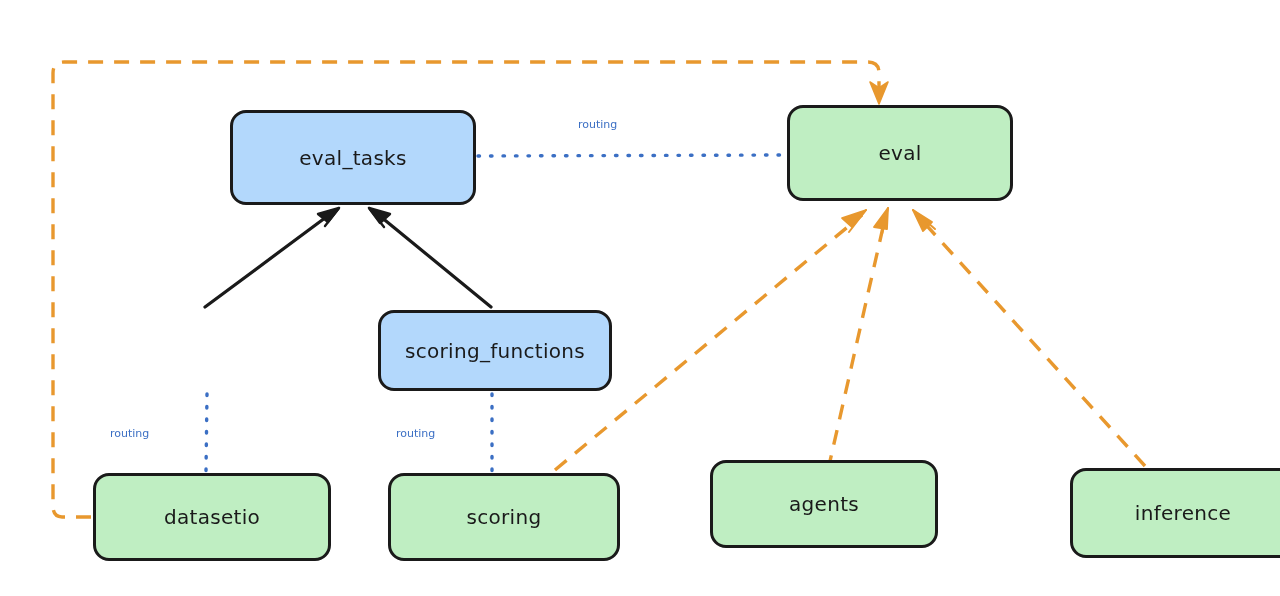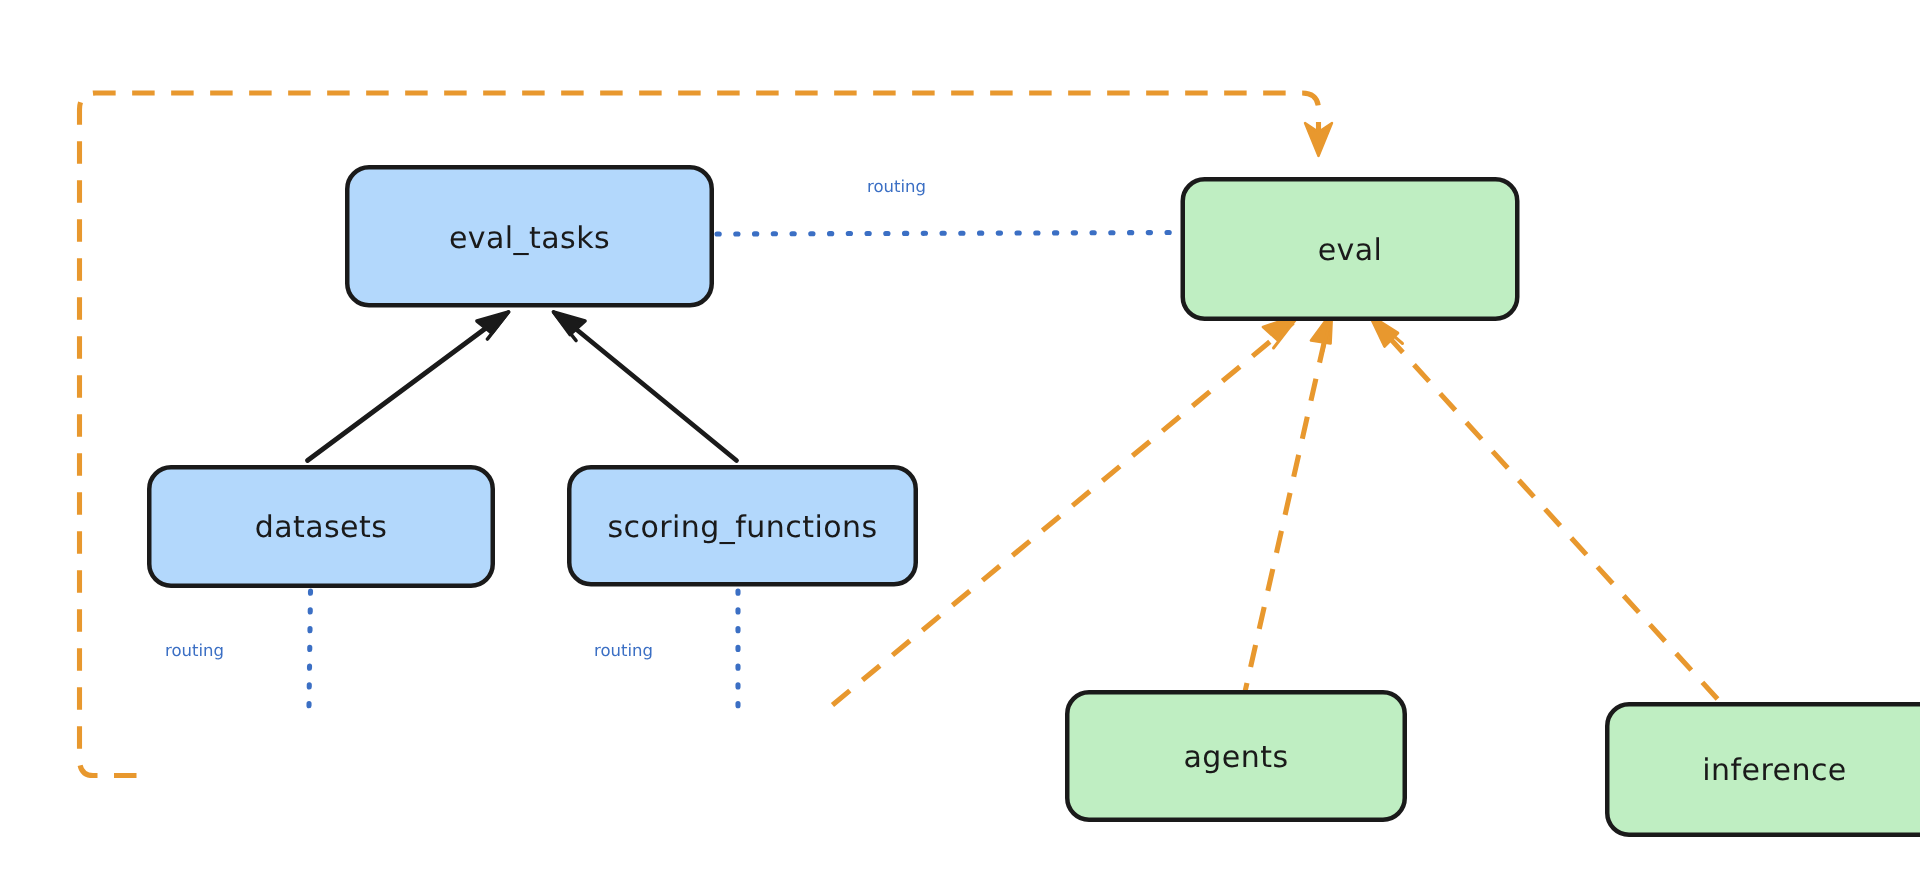--- a/index.html
+++ b/index.html
@@ -113,33 +113,36 @@
       <path d="M 1145 466 L 918 216" fill="none" stroke="#e8982e" stroke-width="3.4" stroke-linecap="butt" stroke-dasharray="15 11"></path>
       <path d="M 913 210 L 923 231 L 932 222 Z" fill="#e8982e" stroke="#e8982e" stroke-width="1.8" stroke-linejoin="round"></path>
       <path d="M 913 210 L 935 229" fill="none" stroke="#e8982e" stroke-width="2" stroke-linecap="round"></path>
     </g>
   </svg>
 
   <div class="node node-api" style="left:230px; top:110px; width:246px; height:95px;">
     <span class="node-label">eval_tasks</span>
   </div>
 
-  <div class="node node-provider" style="left:787px; top:105px; width:226px; height:96px;margin-top:13px;">
+  <div class="node node-provider" style="left:787px; top:105px; width:226px; height:96px;">
     <span class="node-label">eval</span>
   </div>
 
-  <div class="node node-api" style="left:98px; top:310px; width:232px; height:82px;">
-    <span class="node-label">datasets</span>
-  </div>
 
   <div class="node node-api" style="left:378px; top:310px; width:234px; height:81px;">
     <span class="node-label">scoring_functions</span>
   </div>
 
+  <div class="node node-provider" style="left:93px; top:473px; width:238px; height:88px;">
+    <span class="node-label">datasetio</span>
+  </div>
 
+  <div class="node node-provider" style="left:388px; top:473px; width:232px; height:88px;">
+    <span class="node-label">scoring</span>
+  </div>
 
   <div class="node node-provider" style="left:710px; top:460px; width:228px; height:88px;">
     <span class="node-label">agents</span>
   </div>
 
   <div class="node node-provider" style="left:1070px; top:468px; width:226px; height:90px;">
     <span class="node-label">inference</span>
   </div>
 
   <div class="edge-label" style="left:578px; top:118px;">routing</div>

